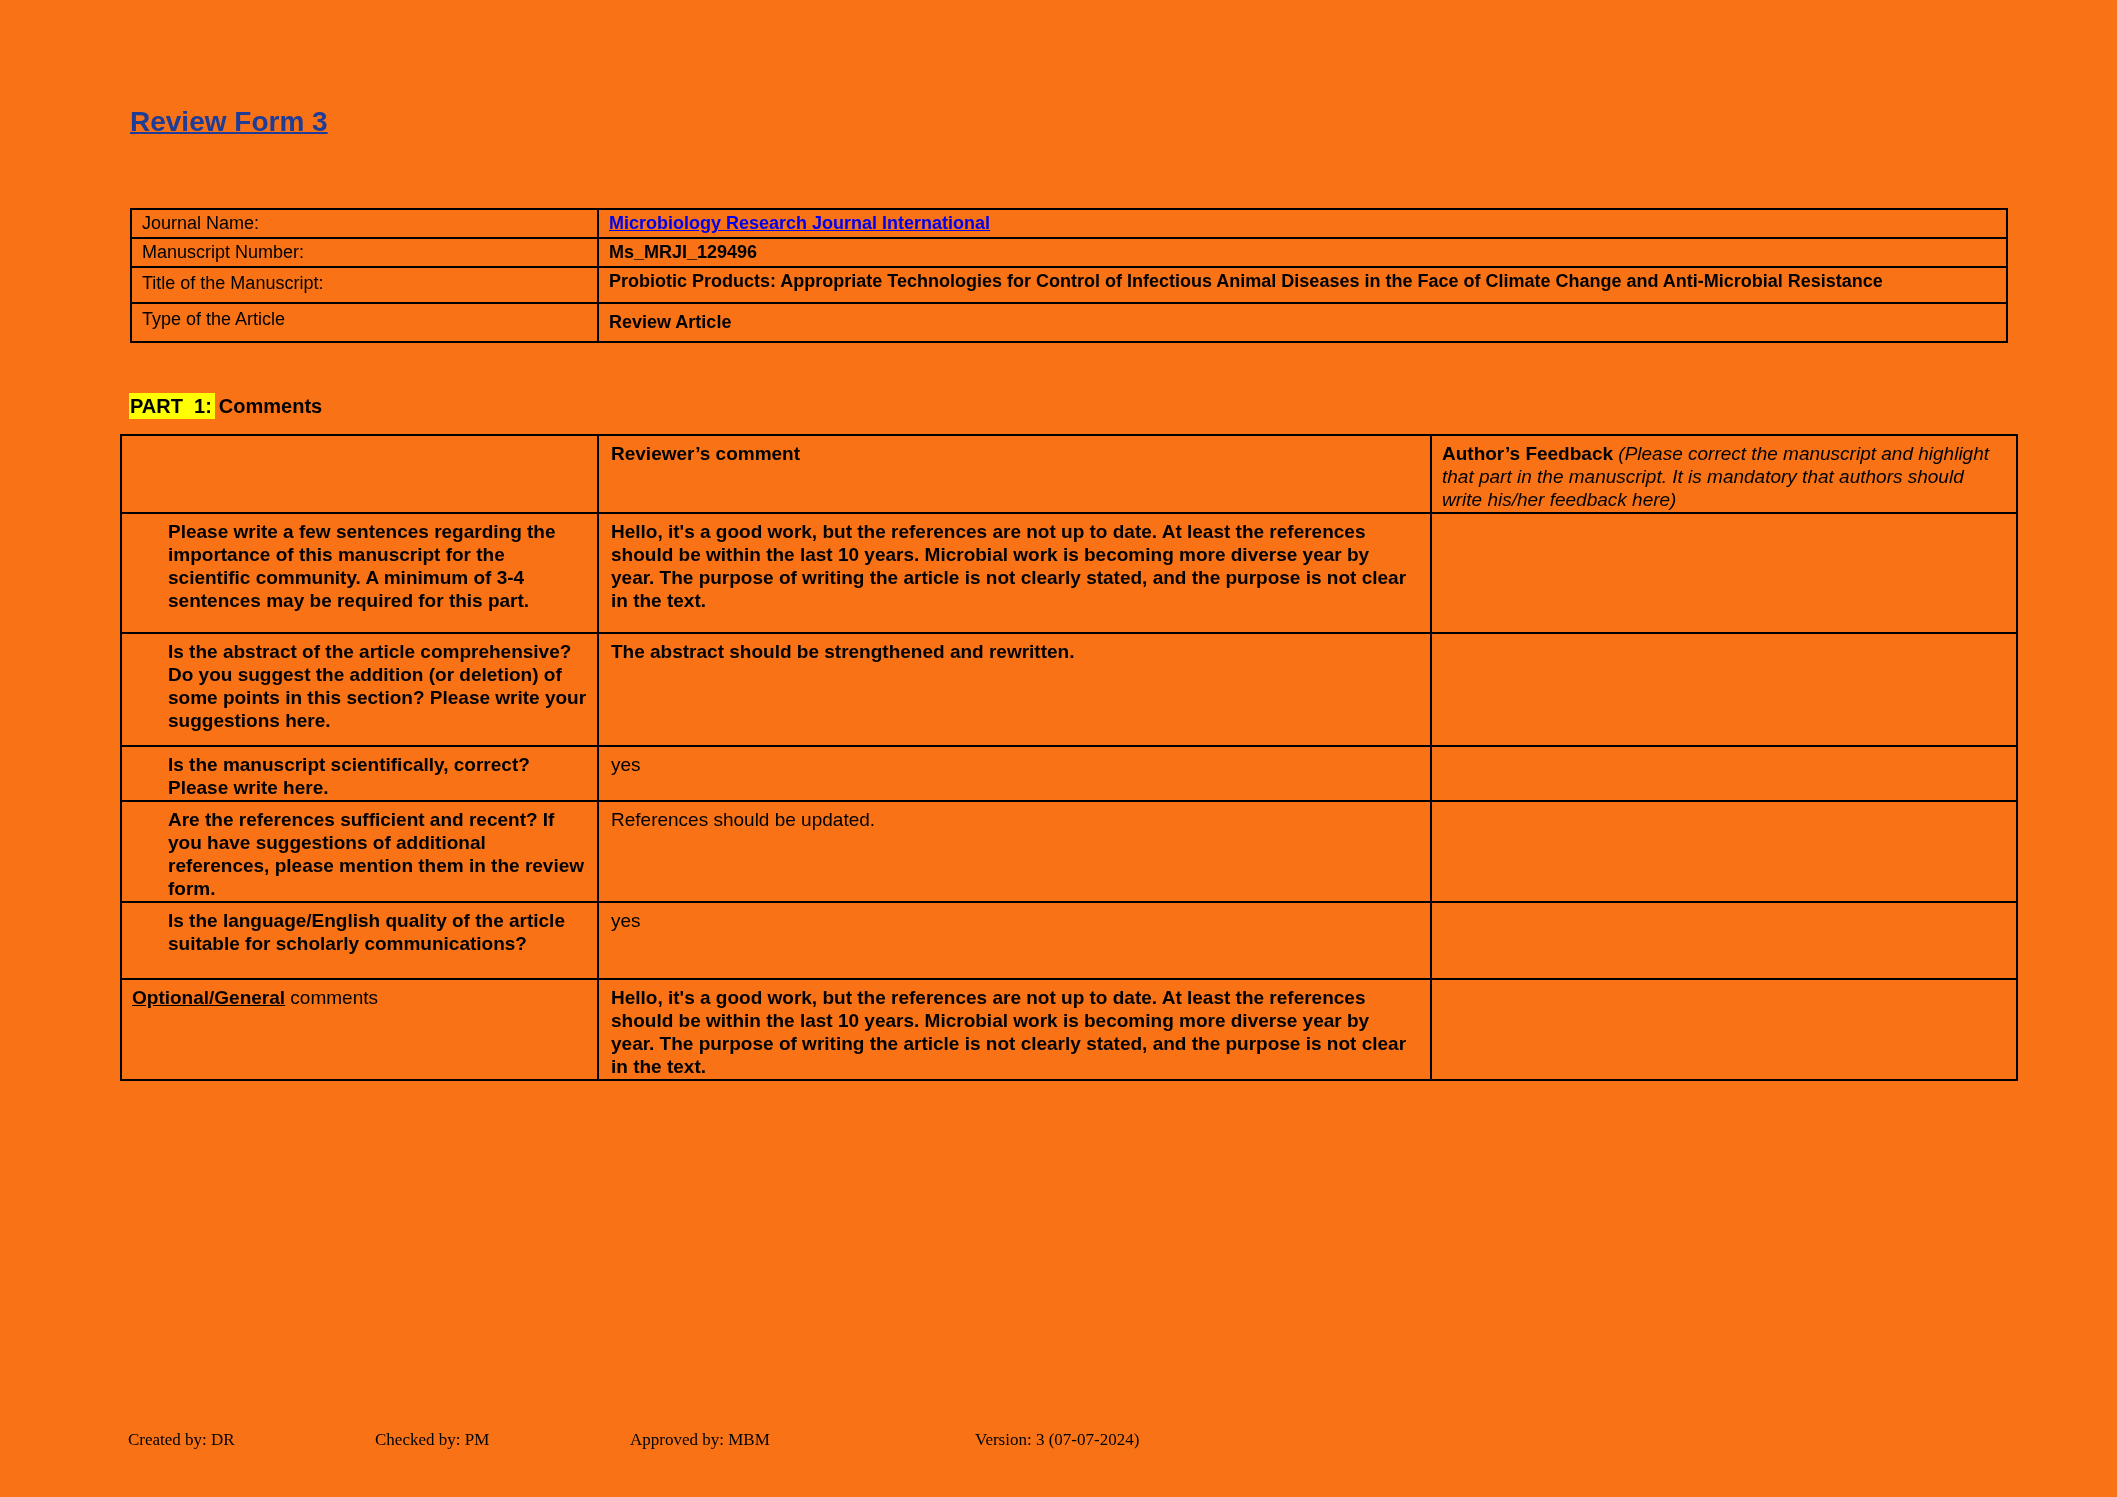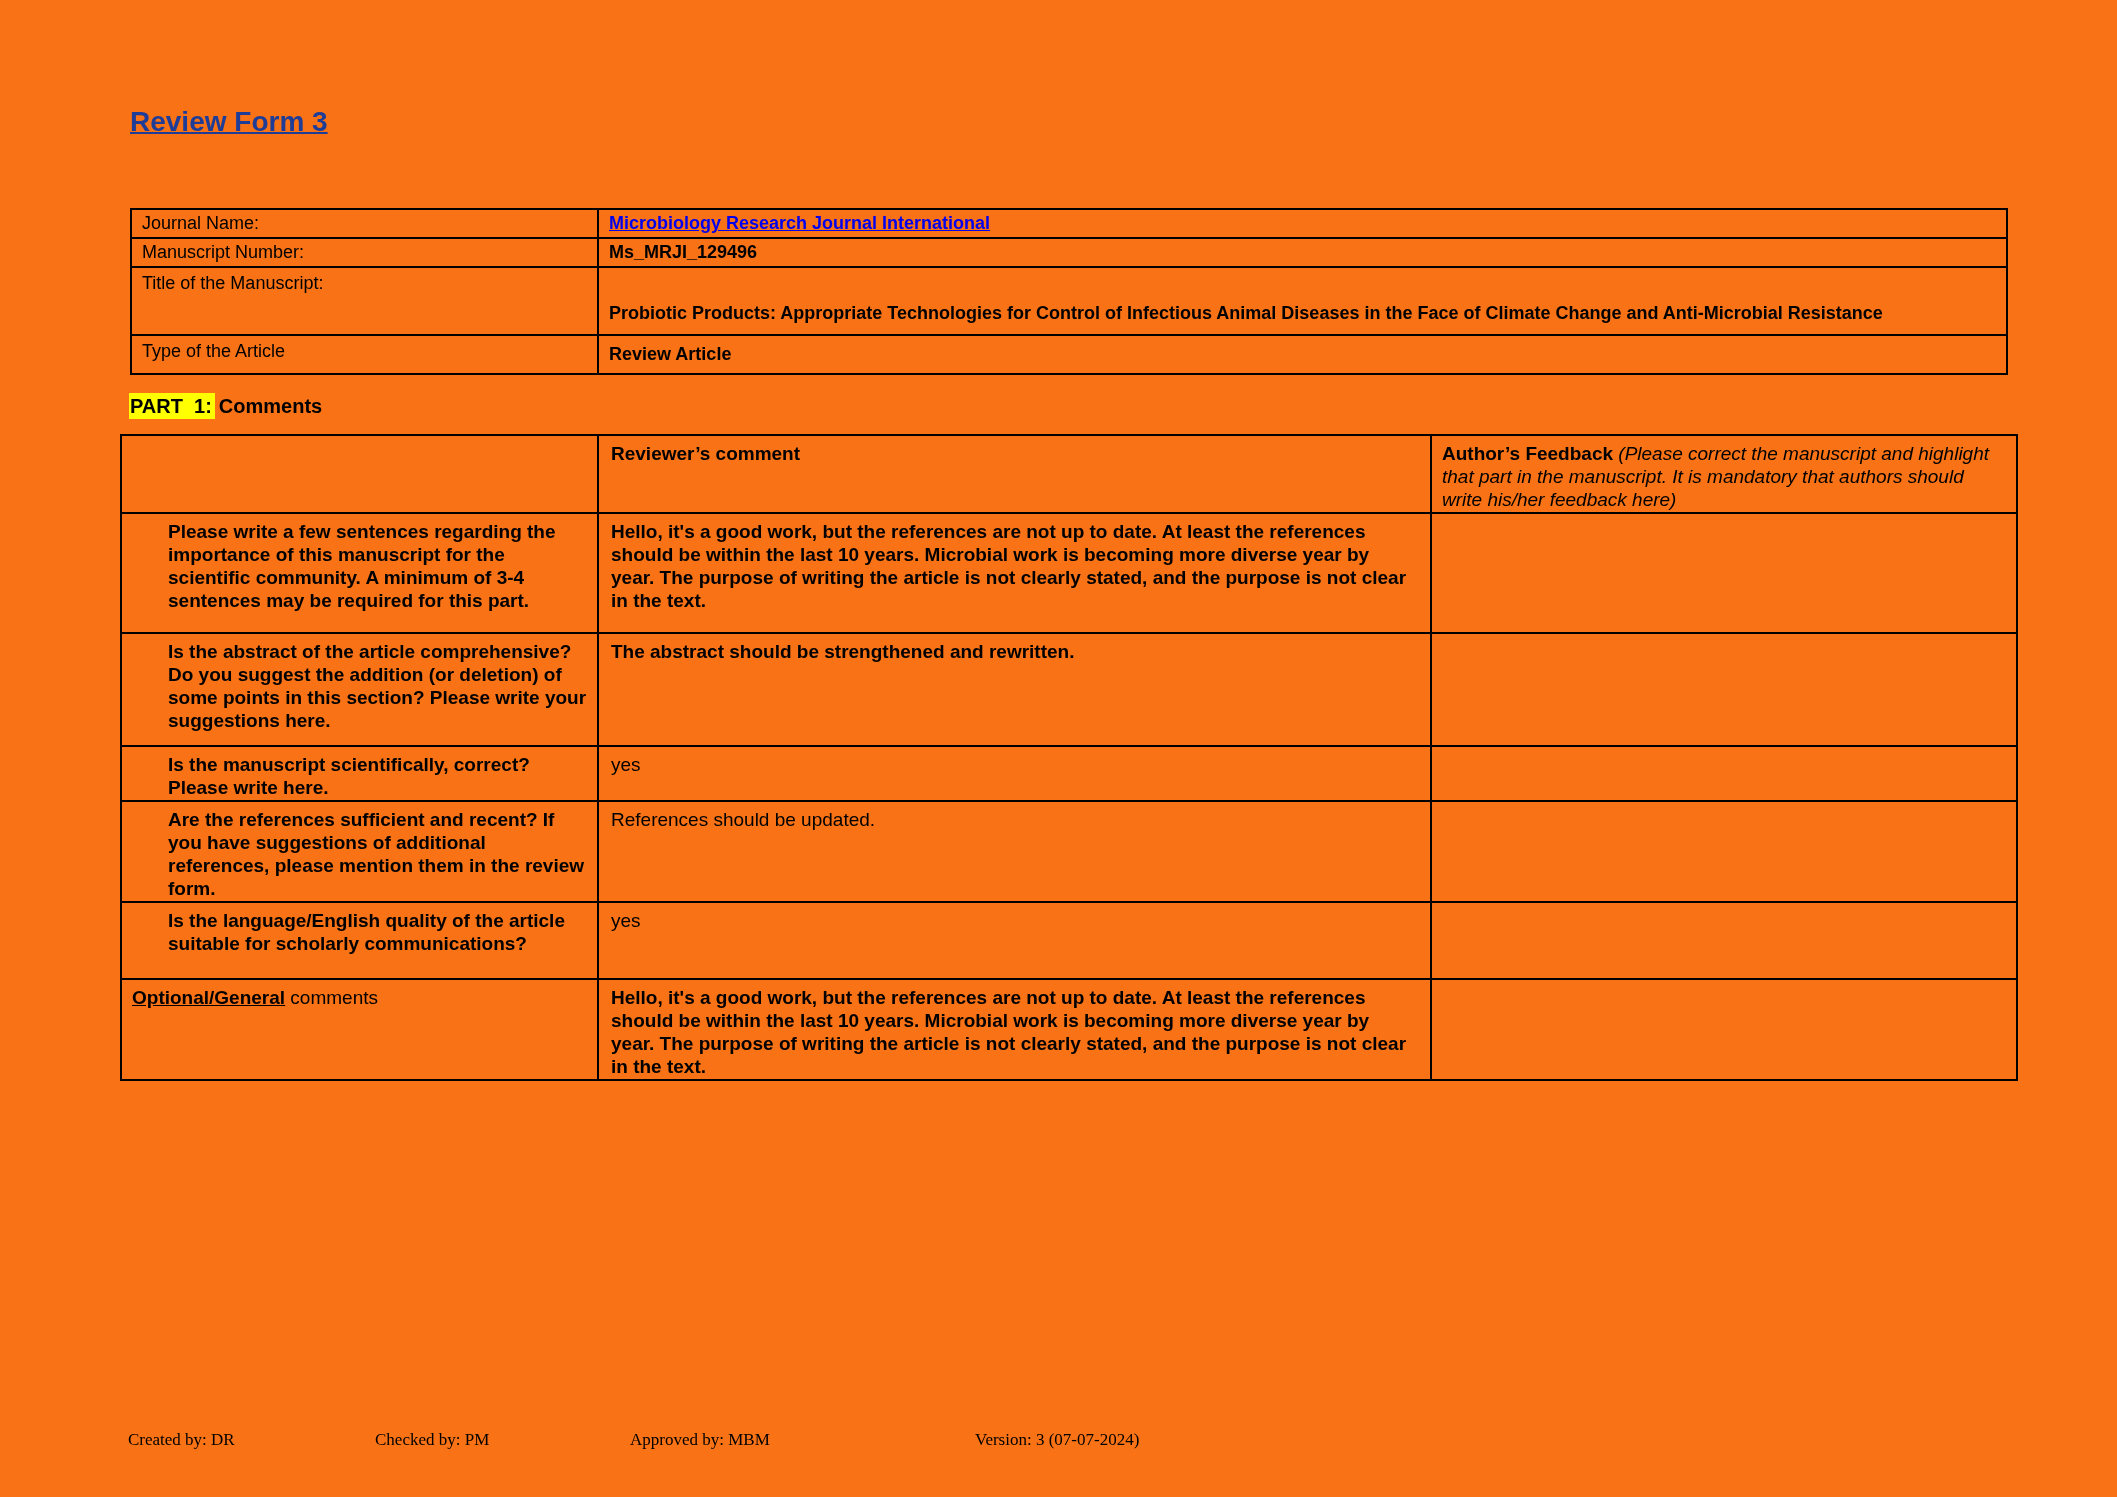--- a/index.html
+++ b/index.html
@@ -24,21 +24,21 @@
   td{border:2px solid #000;overflow:hidden;}
   .info-table{
     position:absolute;left:130px;top:208px;width:1878px;
     font-size:18px;line-height:23px;
   }
   .info-table td{padding:2px 10px;vertical-align:middle;}
   .info-table .lbl{font-weight:normal;}
   .info-table .val{font-weight:bold;}
   .row-journal{height:27px;}
   .row-msnum{height:26px;}
-  .row-mstitle{height:68px;}
+  .row-mstitle{height:36px;}
   .row-mstype{height:39px;}
   .row-mstitle .lbl{vertical-align:top;padding-top:4px;}
   .row-mstitle .val{vertical-align:bottom;padding-bottom:9px;}
   .row-mstype .lbl{vertical-align:top;padding-top:4px;}
   .row-mstype .val{vertical-align:middle;}
   .journal-link{
     color:#0000EE;font-weight:bold;text-decoration:underline;cursor:pointer;
   }
   
   .part-heading{

